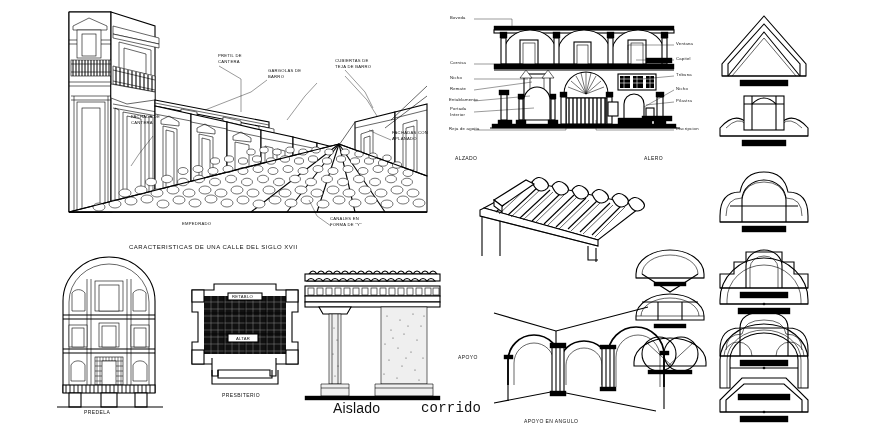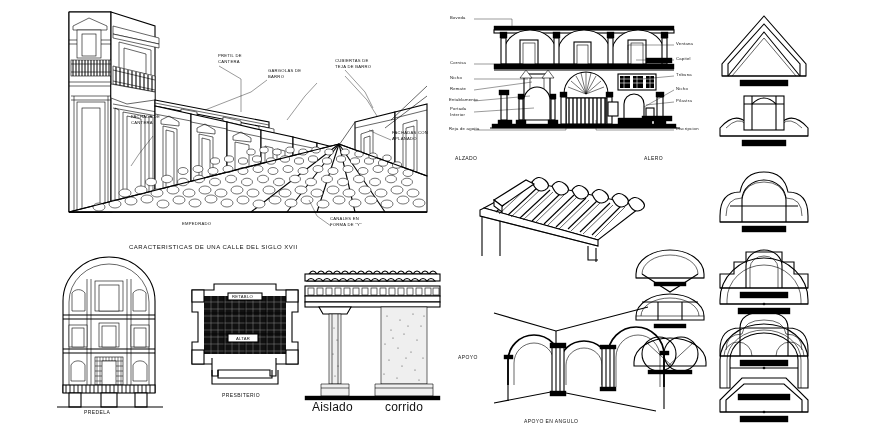--- a/index.html
+++ b/index.html
@@ -1,21 +1,21 @@
 <!DOCTYPE html>
 <html><head>
 <meta charset="utf-8">
 <style>
   html,body{margin:0;padding:0;background:#ffffff;}
   body{width:870px;height:435px;overflow:hidden;font-family:"Liberation Sans",sans-serif;color:#000;}
   #sheet{position:relative;width:870px;height:435px;background:#fff;}
   .lbl{position:absolute;font-size:4.2px;letter-spacing:.25px;line-height:1.35;white-space:pre;color:#111;}
   .lbl.t5{font-size:5px;letter-spacing:.4px;}
   .lbl.t6{font-size:6px;letter-spacing:.5px;}
-  .lbl.t8{font-size:12px;letter-spacing:.2px;}
+  .lbl.t8{font-size:14px;letter-spacing:.2px;margin-left:21px;}
   svg{display:block;position:absolute;overflow:visible;}
   .ln{stroke:#000;fill:none;stroke-width:.6;}
   .ln2{stroke:#000;fill:none;stroke-width:1.1;}
   .ln3{stroke:#000;fill:none;stroke-width:1.7;}
   .lnT{stroke:#000;fill:none;stroke-width:.4;}
   .fw{fill:#fff;stroke:#000;stroke-width:.6;}
   .fw2{fill:#fff;stroke:#000;stroke-width:1.1;}
   .fk{fill:#000;stroke:#000;stroke-width:.4;}
   .fg{fill:#efefef;stroke:#000;stroke-width:.6;}
 </style>
@@ -768,21 +768,21 @@
       <circle cx="88" cy="68" r=".6"></circle>
         <circle cx="119" cy="46" r=".6"></circle>
         <circle cx="101" cy="88" r=".6"></circle>
     </g>
     <path class="fg" d="M70 114 L128 114 L128 126 L70 126 Z"></path>
     <line class="ln" x1="70" y1="118" x2="128" y2="118"></line>
 
     <rect class="fk" x="0" y="126" width="135" height="4"></rect>
   </svg>
   <span class="lbl t8" style="left:312px;top:399px;">Aislado</span>
-  <span class="lbl t8" style="left:385px;top:399px;">corrido</span>
+  <span class="lbl t8" style="left:400px;top:399px;font-family:Liberation Mono, monospace;">corrido</span>
 
   <svg style="left:632px;top:248px;" width="80" height="130" viewBox="0 0 80 130">
 
     <g>
       <path class="ln2" d="M4 26 A34 24 0 0 1 72 26 L72 30 L4 30 Z" fill="#fff"></path>
       <path class="ln" d="M10 26 A28 19 0 0 1 66 26" fill="none"></path>
       <path class="ln2" d="M10 26 L38 44 L66 26" fill="none"></path>
       <line class="ln" x1="4" y1="30" x2="72" y2="30"></line>
       <rect class="fk" x="22" y="34" width="32" height="4"></rect>
     </g>

